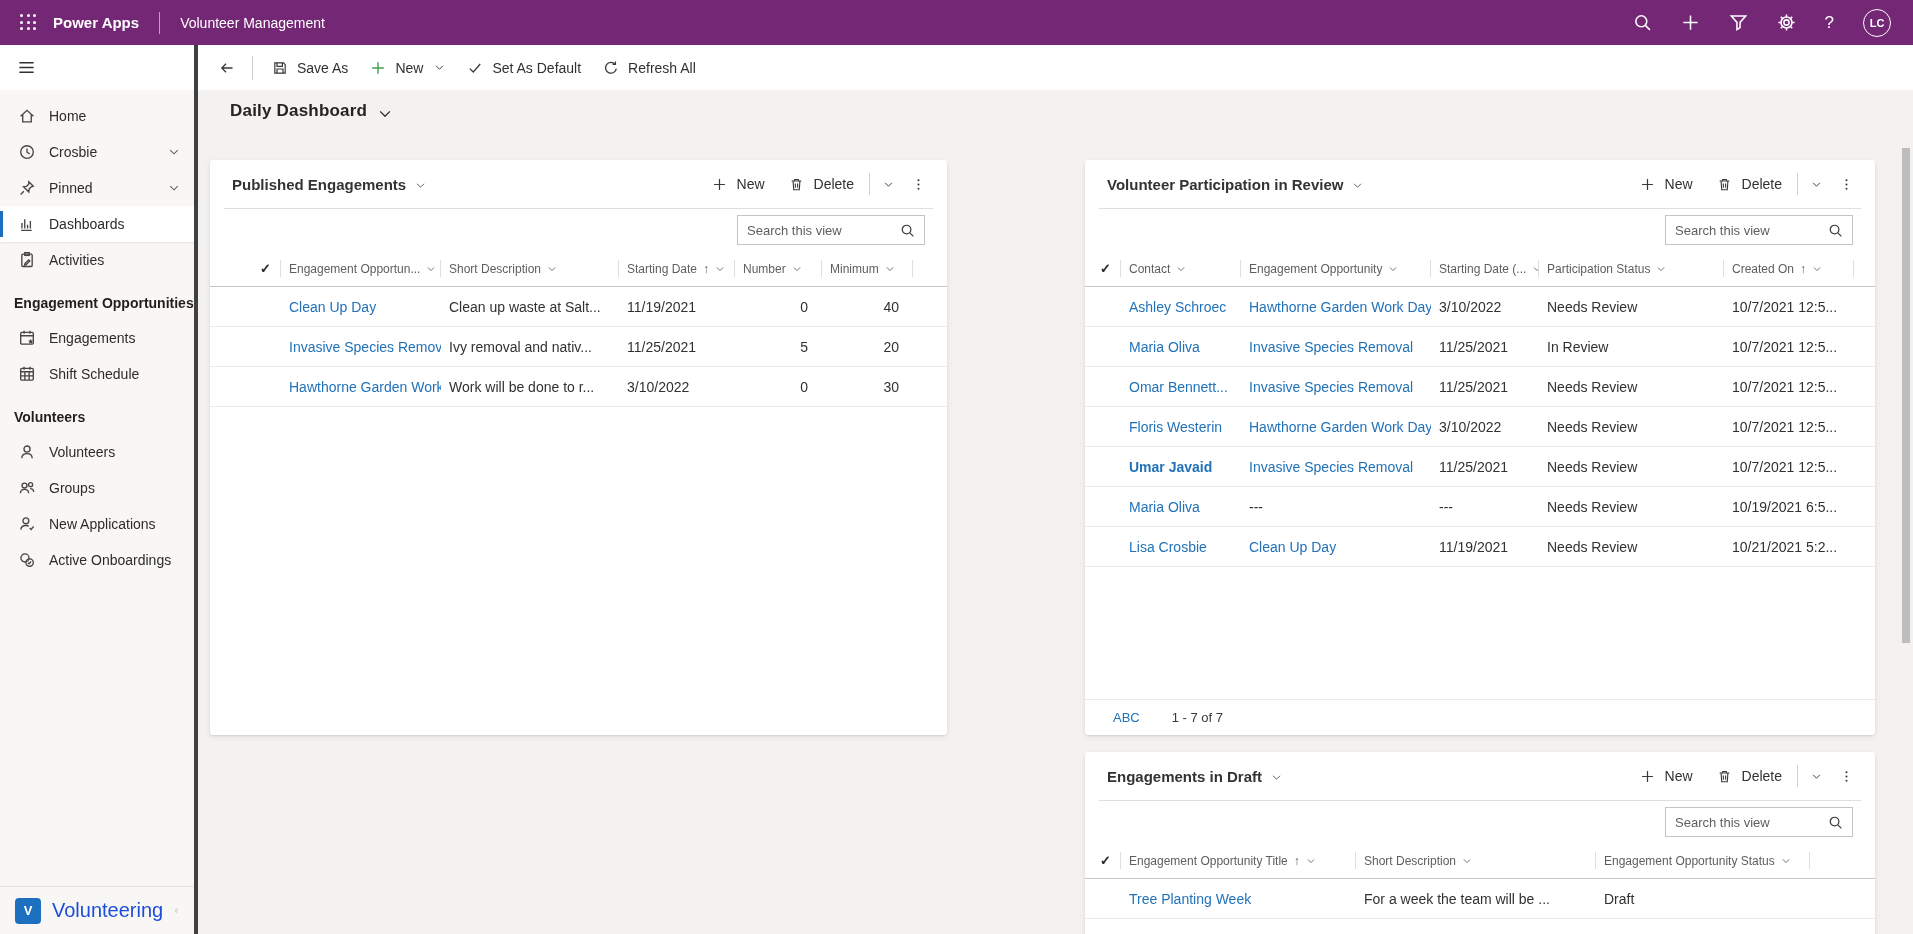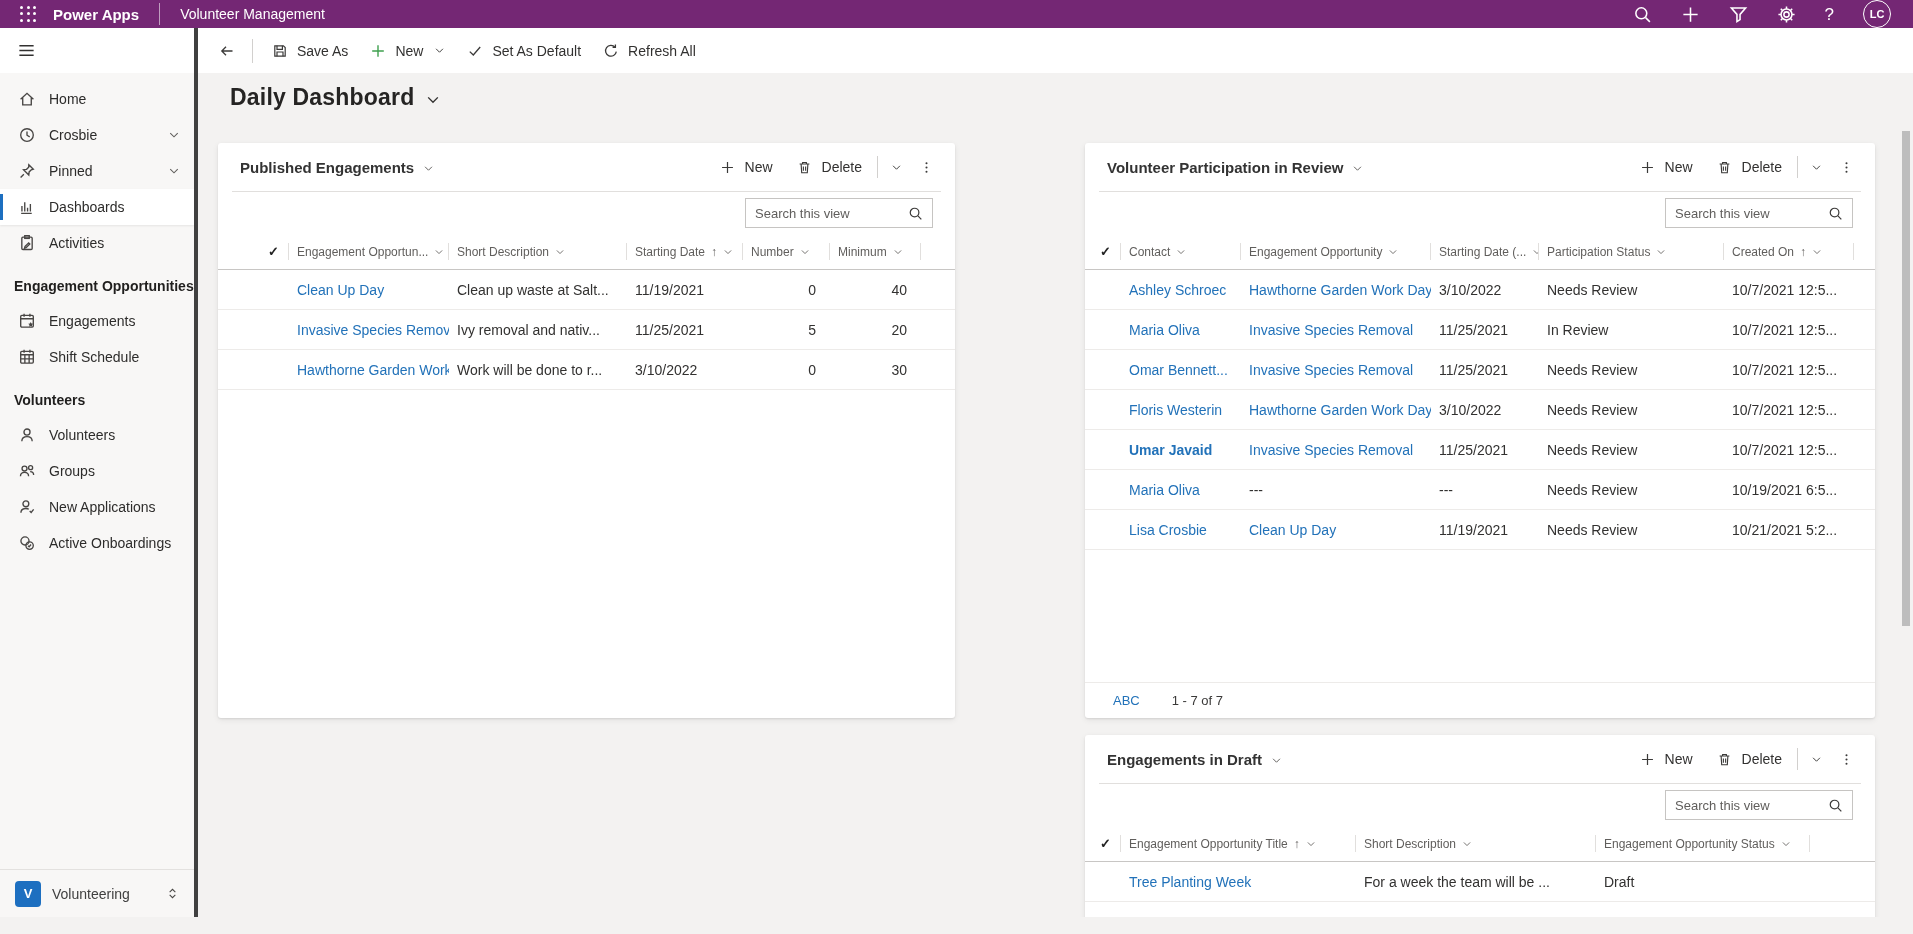--- a/index.html
+++ b/index.html
@@ -1,20 +1,20 @@
 <!DOCTYPE html>
 <html><head>
 <meta charset="utf-8">
 <style>
   *{box-sizing:border-box;margin:0;padding:0}
   html,body{width:1913px;height:934px}
   body{overflow:hidden;font-family:"Liberation Sans",sans-serif;background:#f3f2f1;color:#323130}
   svg{display:block;width:100%;height:100%}
   
-  .topbar{height:28px;background:#742774;display:flex;align-items:center;padding:0 14px;color:#fff}
+  .topbar{height:45px;background:#742774;display:flex;align-items:center;padding:0 14px;color:#fff}
   .waffle{width:17px;height:17px;display:grid;grid-template-columns:repeat(3,1fr);gap:3px;margin:0 16px 0 6px;cursor:pointer}
   .waffle i{width:3px;height:3px;border-radius:50%;background:#fff}
   .brand{font-size:15px;font-weight:700;margin-right:20px;cursor:pointer}
   .tb-divider{width:1px;height:22px;background:rgba(255,255,255,.55);margin-right:20px}
   .appname{font-size:14px;cursor:pointer}
   .tb-right{margin-left:auto;display:flex;align-items:center;gap:29px;padding-right:8px}
   .tb-icon{width:19px;height:19px;color:#fff;cursor:pointer}
   .tb-help{font-size:17px;cursor:pointer;width:auto}
   .avatar{width:28px;height:28px;border-radius:50%;border:1.5px solid #fff;display:flex;align-items:center;justify-content:center;font-size:11px;font-weight:700;cursor:pointer}
   
@@ -25,38 +25,38 @@
   .nav{flex:1;padding-top:8px;overflow:hidden}
   .nav-item{height:36px;display:flex;align-items:center;padding:0 14px 0 18px;font-size:14px;color:#2d2c2b;cursor:pointer;position:relative}
   .nav-item .nicon{width:18px;height:18px;margin-right:13px;color:#484644;flex:none}
   .nav-item .nlabel{flex:1;white-space:nowrap;overflow:hidden}
   .nav-item .nchev{width:12px;height:12px;color:#605e5c;flex:none}
   .nav-item.selected{background:#fff;box-shadow:0 1px 2px rgba(0,0,0,.08)}
   .nav-item.selected:before{content:'';position:absolute;left:0;top:5px;bottom:5px;width:3px;background:#1d6fc0}
   .nav-header{font-size:14px;font-weight:700;color:#201f1e;padding:17px 0 9px 14px;white-space:nowrap}
   .env-bar{height:48px;border-top:1px solid #e3e1df;display:flex;align-items:center;padding:0 15px;gap:11px;cursor:pointer}
   .env-avatar{width:26px;height:26px;border-radius:4px;background:#1d6fc0;color:#fff;font-weight:700;font-size:13px;display:flex;align-items:center;justify-content:center;flex:none}
-  .env-name{flex:1;font-size:14px;color:#404040}
+  .env-name{flex:1;font-size:20px;color:#1d4ed8}
   .env-updown{width:13px;height:15px;color:#484644}
   
   .main{flex:1;display:flex;flex-direction:column;min-width:0}
   .cmdbar{height:45px;background:#fff;display:flex;align-items:center;padding-left:12px;font-size:14px;flex:none}
   .cmd-btn{display:flex;align-items:center;gap:9px;padding:0 11px;height:34px;cursor:pointer;color:#323130;white-space:nowrap}
   .cmd-icon{width:16px;height:16px;color:#3b3a39;flex:none}
   .cmd-icon.green{color:#3fa04f}
   .cmd-chev{width:11px;height:11px;color:#3b3a39;margin-left:2px}
   .cmd-sep{width:1px;height:24px;background:#d2d0ce;margin:0 8px}
   .back-btn{width:34px;justify-content:center;padding:0}
   .content{position:relative;flex:1;background:#f3f2f1;overflow:hidden}
   .page-title{position:absolute;left:32px;top:11px;display:flex;align-items:center;gap:11px;cursor:pointer}
-  .page-title h1{font-size:23px;font-weight:700;color:#252423;letter-spacing:.2px}
+  .page-title h1{font-size:17px;font-weight:700;color:#252423;letter-spacing:.2px}
   .pt-chev{width:14px;height:14px;color:#323130;margin-top:5px}
   
   .panel{position:absolute;background:#fff;border-radius:3px;box-shadow:0 1px 2px rgba(0,0,0,.09),0 2px 6px rgba(0,0,0,.07);display:flex;flex-direction:column;overflow:hidden}
-  .panel-1{left:20px;top:70px;width:737px;height:575px}
+  .panel-1{left:12px;top:70px;width:737px;height:575px}
   .panel-2{left:887px;top:70px;width:790px;height:575px}
   .panel-3{left:887px;top:662px;width:790px;height:360px}
   .panel-header{height:48px;display:flex;align-items:center;justify-content:space-between;padding:0 14px 0 22px;flex:none}
   .panel-title{display:flex;align-items:center;gap:9px;font-size:15px;font-weight:700;color:#333;cursor:pointer;white-space:nowrap}
   .pt-sm-chev{width:11px;height:11px;color:#605e5c;margin-top:2px}
   .panel-toolbar{display:flex;align-items:center;font-size:14px}
   .ptb-btn{display:flex;align-items:center;gap:10px;padding:0 12px;height:30px;cursor:pointer;color:#323130}
   .ptb-icon{width:15px;height:15px;color:#3b3a39;flex:none}
   .ptb-iconbtn{display:flex;align-items:center;justify-content:center;width:30px;height:30px;cursor:pointer;color:#3b3a39}
   .ptb-sep{width:1px;height:22px;background:#d2d0ce;margin:0 3px}

